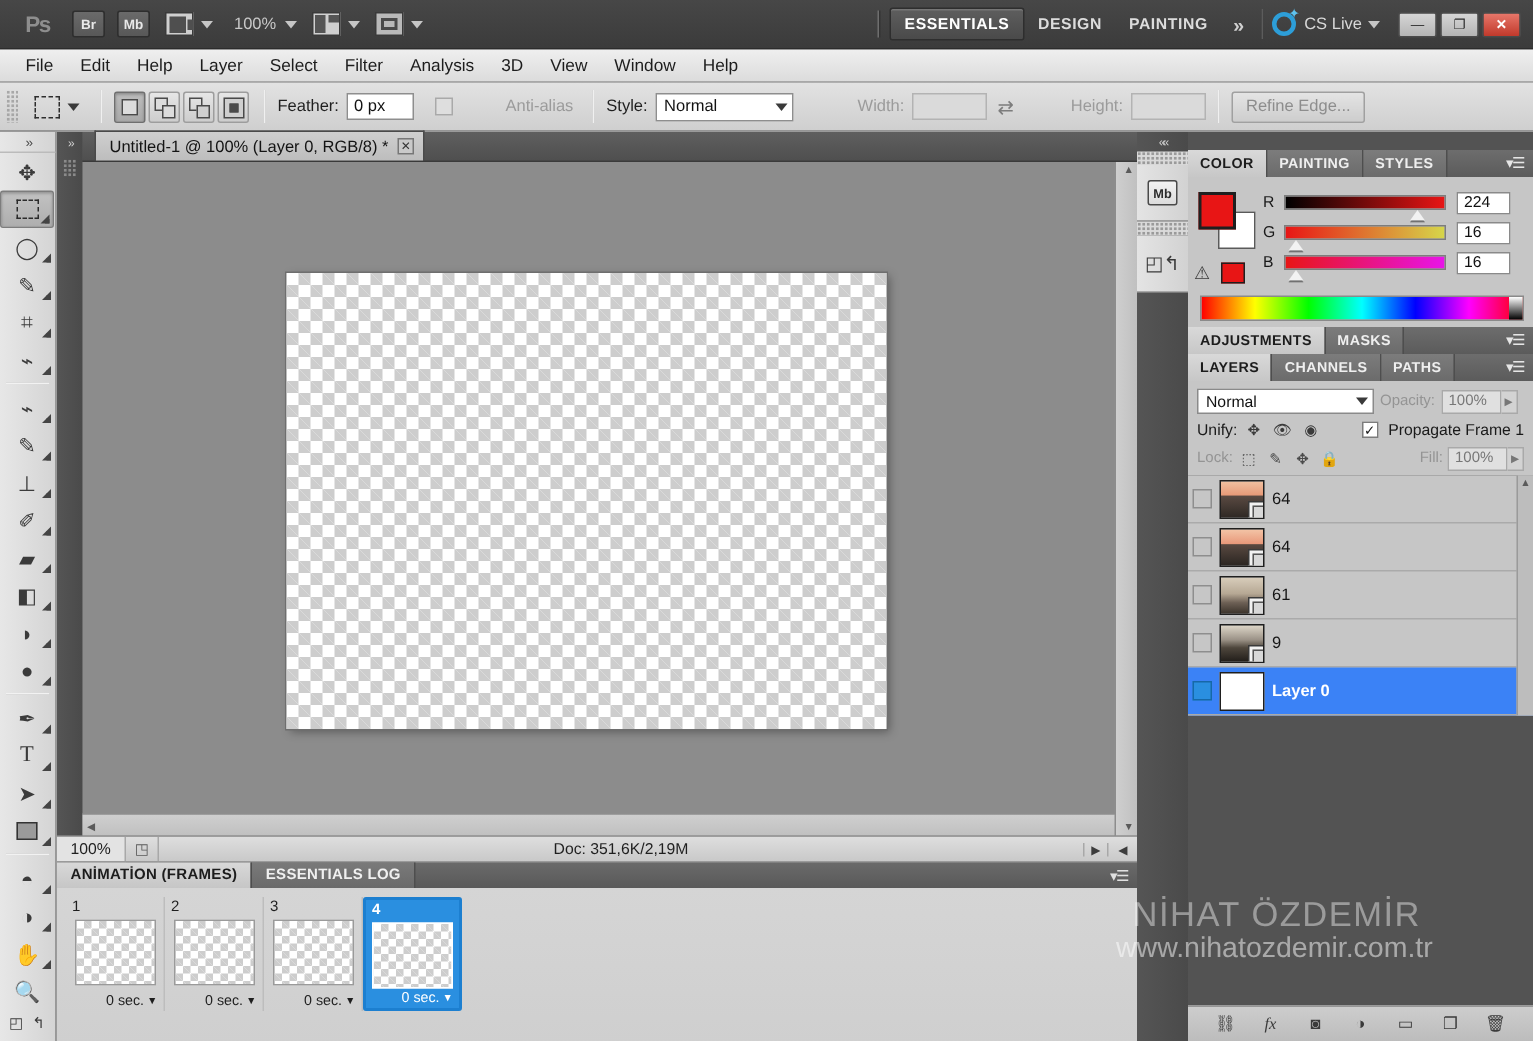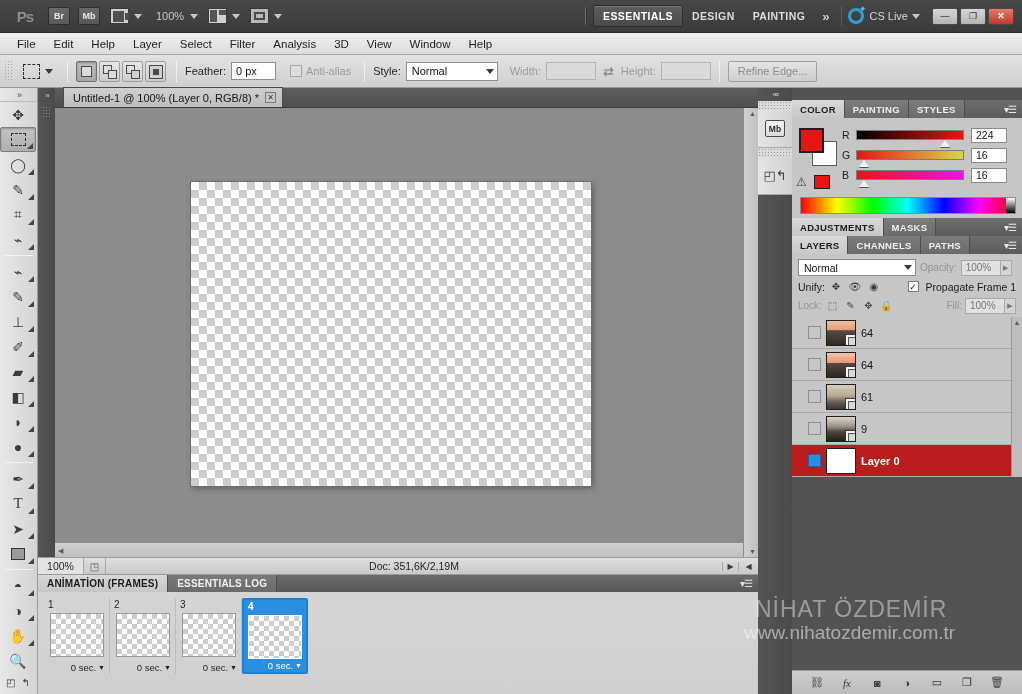--- a/index.html
+++ b/index.html
@@ -130,21 +130,21 @@
                  box-shadow: inset 0 1px 2px rgba(0,0,0,.28); }
   .bool-btn i{ position:absolute; display:block; border:1.5px solid #4a4a4a; }
   .b1 i{ left:4px;top:4px;width:11px;height:11px; background:#dcdcdc; }
   .b2 i:nth-child(1){ left:3px;top:3px;width:9px;height:9px; background:#dcdcdc;}
   .b2 i:nth-child(2){ left:8px;top:8px;width:9px;height:9px; background:#dcdcdc;}
   .b3 i:nth-child(1){ left:3px;top:3px;width:9px;height:9px; background:transparent;}
   .b3 i:nth-child(2){ left:8px;top:8px;width:9px;height:9px; background:#cfcfcf;}
   .b4 i:nth-child(1){ left:3px;top:3px;width:14px;height:14px; background:#cfcfcf;}
   .b4 i:nth-child(2){ left:7px;top:7px;width:6px;height:6px; background:#4a4a4a;}
   .olabel { font-size:11px; color:#1f1f1f; margin-right:5px; }
-  .olabel.dim { color:#9b9b9b; }
+  .olabel.dim { color:#9b9b9b;margin-left:31px; }
   .ofield {
     height:18px; background:#fff; border:1px solid #8e8e8e;
     display:flex;align-items:center; padding:0 4px; font-size:11px; color:#111;
   }
   .ofield.dim { background:#dadada; border-color:#b3b3b3; }
   .osel {
     height:19px; background:#fff; border:1px solid #8e8e8e;
     display:flex;align-items:center;justify-content:space-between;
     padding:0 3px 0 5px; font-size:11px; color:#111;
   }
@@ -398,23 +398,23 @@
   .unify-ic { width:16px;height:15px; display:flex;align-items:center;justify-content:center;
               font-size:10px; color:#3a3a3a; }
   .prop-chk { width:11px;height:11px;background:#fff;border:1px solid #7c7c7c;
               display:flex;align-items:center;justify-content:center;
               font-size:9px;color:#1a1a1a; margin-right:4px; }
   .lock-ic { width:15px;height:15px;display:flex;align-items:center;justify-content:center;
              font-size:10px;color:#4a4a4a;}
   .layer-list { background:#c6c6c6; }
   .layer-row {
     height:32px; display:flex; align-items:center;
-    border-bottom:1px solid #aaa; padding-left:16px; gap:5px;
-  }
-  .layer-row.sel { background:#b91c1c; }
+    border-bottom:1px solid #aaa; padding-left:3px; gap:5px;
+  }
+  .layer-row.sel { background:#3b82f6; }
   .eye-box { width:13px;height:13px;background:#c6c6c6;border:1px solid #8e8e8e; }
   .layer-row.sel .eye-box { background:#2a8fe0; border-color:#1668a8;}
   .thumb { width:30px;height:26px; border:1.5px solid #1f1f1f; position:relative; overflow:hidden;}
   .thumb.white { background:#fff; }
   .badge {
     position:absolute; right:-4px; bottom:-3px; width:14px;height:14px;
     background:#f2f2f2; border:1px solid #3a3a3a;
   }
   .badge::after{ content:''; position:absolute;left:2px;top:2px;width:8px;height:8px;
                  border:1px solid #555; background:#d8d8d8;}

